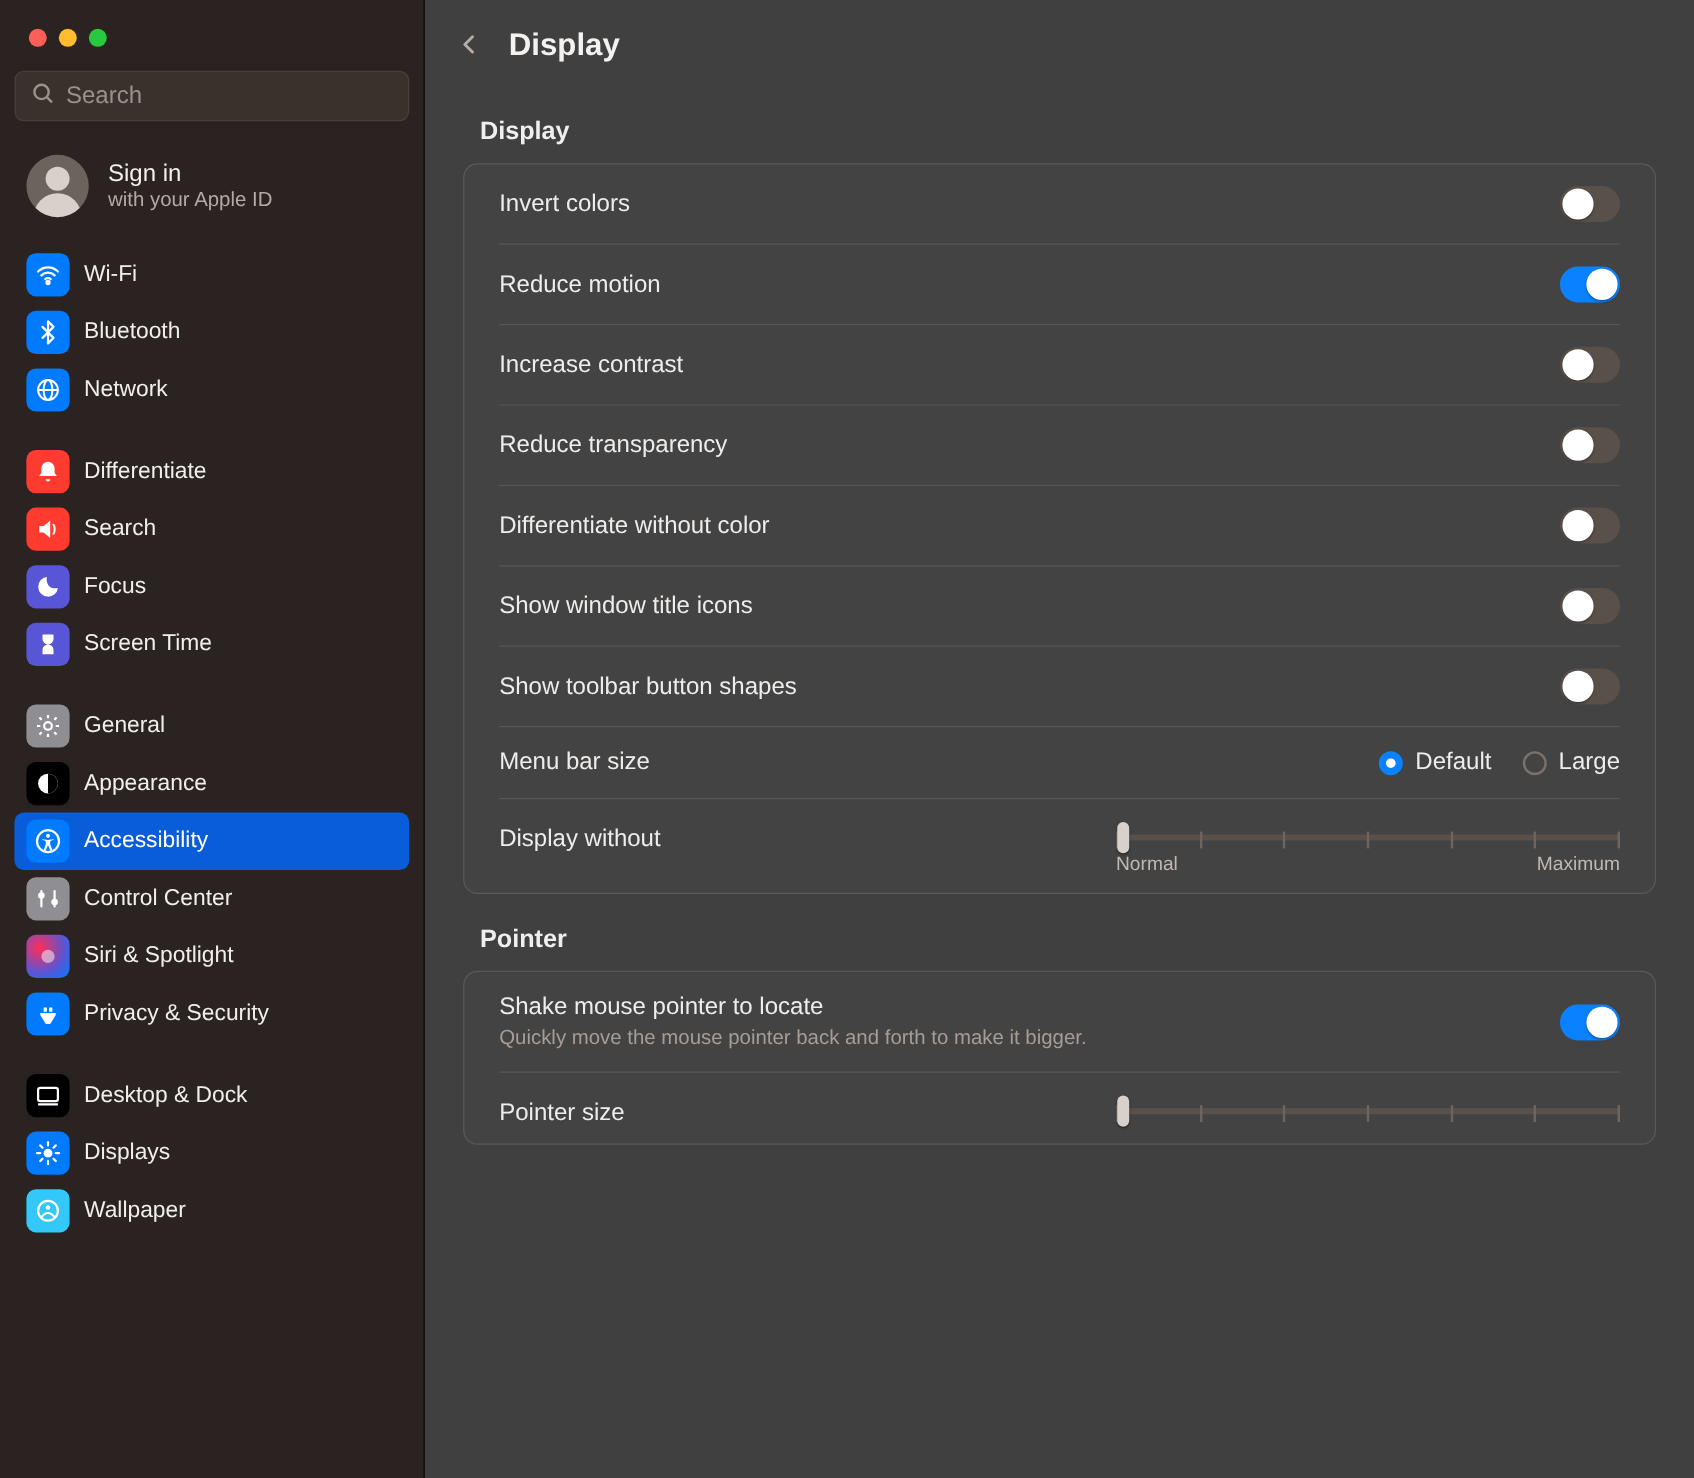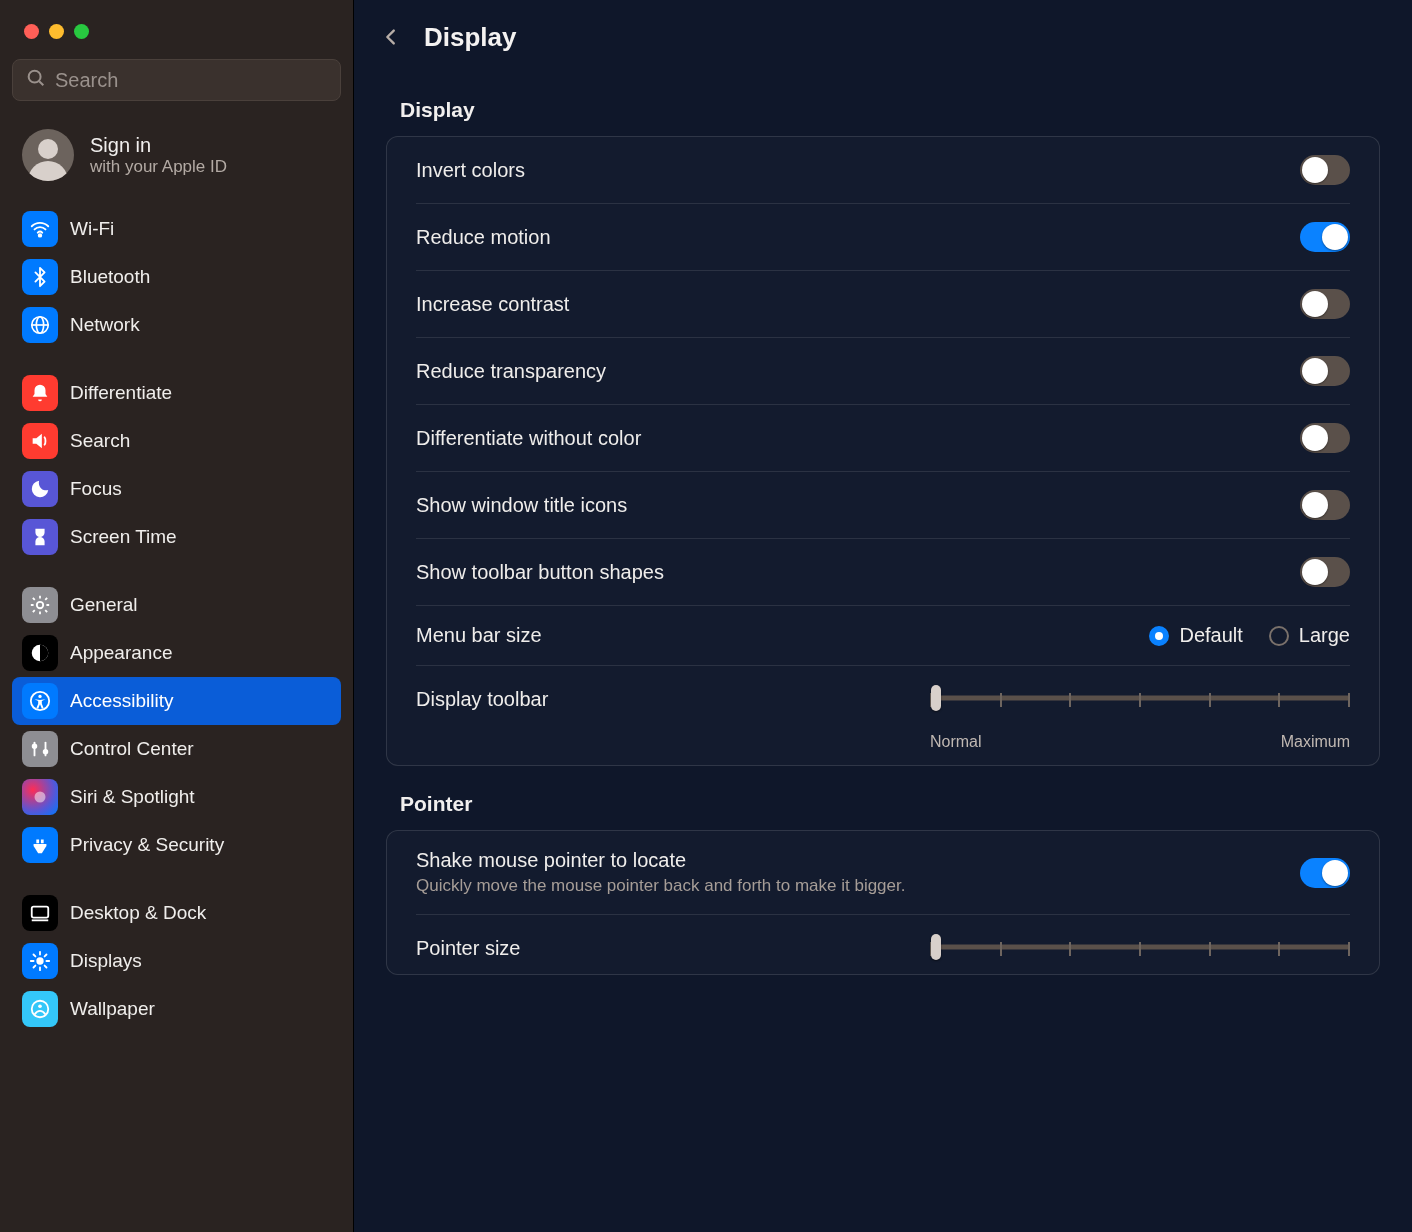--- a/index.html
+++ b/index.html
@@ -47,21 +47,21 @@
   .ic-controlcenter { background: #8e8e93; }
   .ic-siri { background: radial-gradient(circle at 30% 30%, #ff2d55, #5856d6 60%, #007aff); }
   .ic-privacy { background: #007aff; }
   .ic-desktop { background: #000; }
   .ic-displays { background: #007aff; }
   .ic-wallpaper { background: #34c7f9; }
 
   .icon svg { width: 22px; height: 22px; }
 
   
-  .main { flex: 1; background: #0f172a; display: flex; flex-direction: column; overflow: hidden; }
+  .main { flex: 1; background: #404040; display: flex; flex-direction: column; overflow: hidden; }
   .titlebar { display: flex; align-items: center; gap: 16px; padding: 20px 28px 18px 20px; }
   .back { width: 34px; height: 34px; display: flex; align-items: center; justify-content: center; color: #b6ada7; }
   .page-title { font-size: 26px; font-weight: 700; color: #f4f2f1; }
 
   .content { flex: 1; overflow-y: auto; padding: 0 32px 40px 32px; }
   .section-label { font-size: 21px; font-weight: 700; color: #f1efee; margin: 26px 0 14px 14px; }
 
   .panel { border: 1px solid rgba(255,255,255,0.12); border-radius: 12px; background: rgba(255,255,255,0.018); padding: 0 29px; }
   .row { display: flex; align-items: center; justify-content: space-between; padding: 18px 0; border-bottom: 1px solid rgba(255,255,255,0.10); gap: 20px; }
   .row:last-child { border-bottom: none; }
@@ -86,21 +86,21 @@
   .radio.disabled .circle.filled { background: #5a524c; border-color: #5a524c; }
   .radio.disabled { color: #b8afa9; }
 
   
   .slider-wrap { flex: 1; max-width: 420px; }
   .slider-track { position: relative; height: 24px; }
   .slider-rail { position: absolute; top: 50%; left: 0; right: 0; height: 5px; background: #5a504a; border-radius: 4px; transform: translateY(-50%); }
   .slider-ticks { position: absolute; top: 2px; left: 0; right: 0; height: 20px; display: flex; justify-content: space-between; }
   .slider-ticks span { width: 2px; height: 14px; background: #6e655f; margin-top: 5px; }
   .slider-thumb { position: absolute; top: 50%; width: 10px; height: 26px; background: #d8d0cb; border-radius: 5px; transform: translate(-50%,-50%); box-shadow: 0 1px 2px rgba(0,0,0,0.5); }
-  .slider-labels { display: flex; justify-content: space-between; font-size: 16px; color: #c0b8b2; margin-top: 23px; }
+  .slider-labels { display: flex; justify-content: space-between; font-size: 16px; color: #c0b8b2; margin-top: 2px; }
 
   .row.slider-row { align-items: flex-start; padding-top: 20px; padding-bottom: 14px; }
   .row.slider-row .row-label { padding-top: 2px; }
 </style>
 </head>
 <body>
 
 <div class="window">
 
   <aside class="sidebar">
@@ -403,21 +403,21 @@
             </div>
             <div class="radio">
               <div class="circle"></div>
                 <span>Large</span>
             </div>
           </div>
         </div>
 
         <div class="row slider-row">
           <div class="left">
-              <div class="row-label">Display toolbar</div>
+              <div class="row-label">Display without</div>
             </div>
           <div class="slider-wrap">
             <div class="slider-track">
               <div class="slider-rail"></div>
               <div class="slider-ticks">
                   <span></span>
                   <span></span>
                   <span></span>
                   <span></span>
                   <span></span>

